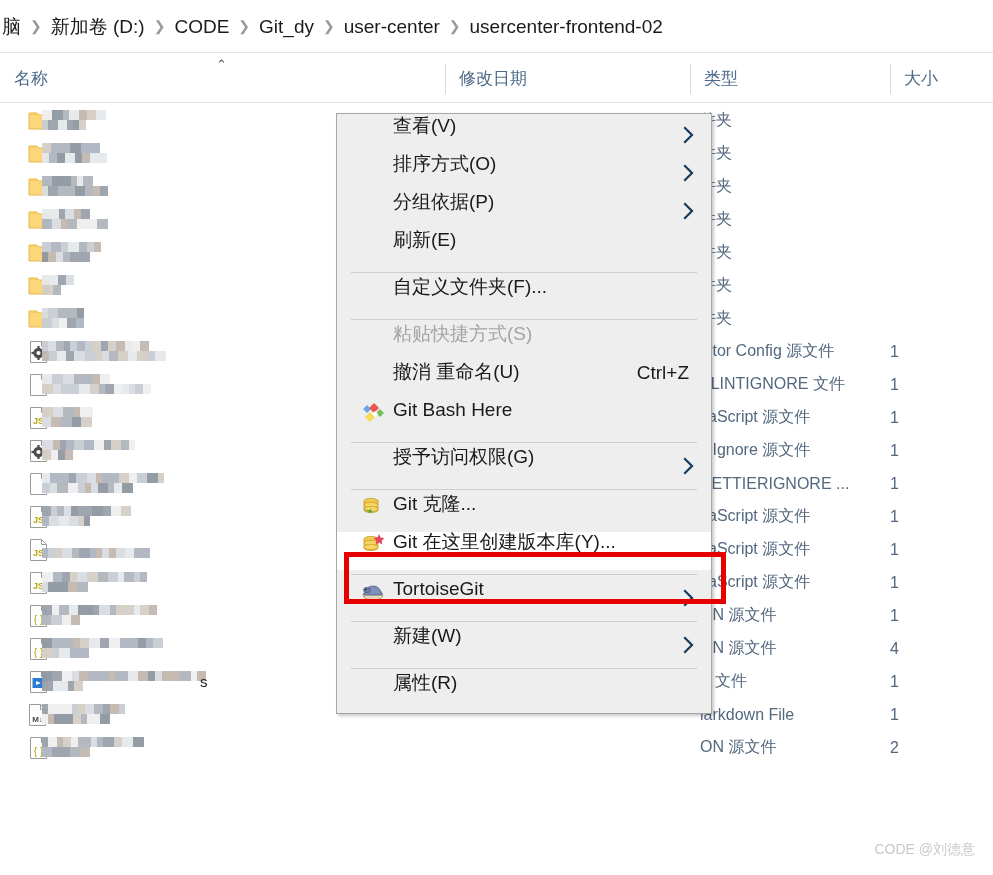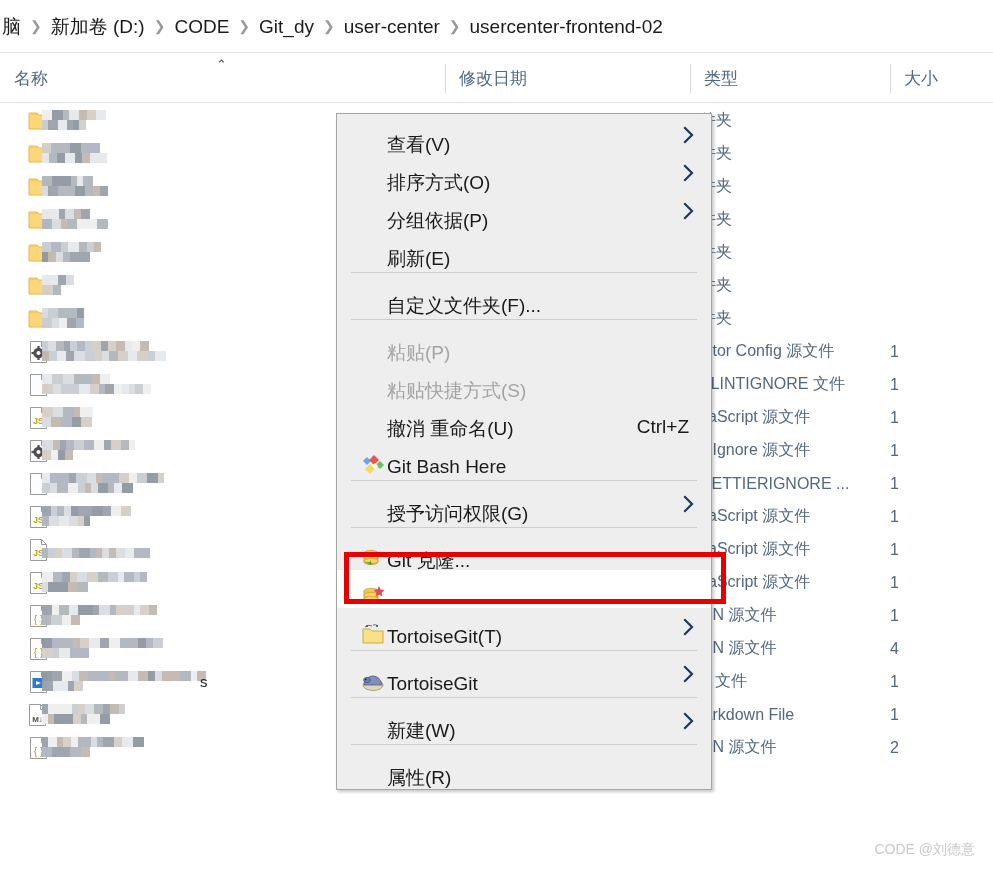--- a/index.html
+++ b/index.html
@@ -138,22 +138,22 @@
     border: 1px solid #a6a6a6;
     box-shadow: 2px 2px 3px rgba(0,0,0,0.22);
     box-sizing: border-box;
     padding: 2px 0;
     z-index: 40;
   }
   .menu-item {
     position: relative;
     height: 38px;
     display: flex;
-    align-items: flex-end;
-    padding-left: 14px;
+    align-items: flex-start;
+    padding-left: 20px;
     box-sizing: border-box;
     font-size: 19px;
     color: #1a1a1a;
     white-space: nowrap;
   }
   .menu-item.disabled { color: #a4a4a4; }
   .menu-item .mi-icon {
     position: absolute;
     left: 12px;
     width: 24px;
@@ -529,23 +529,20 @@
     </div>
     <div class="menu-item noicon">
       <span class="mi-label">刷新(E)</span>
     </div>
     <div class="menu-sep"></div>
     <div class="menu-item noicon">
       <span class="mi-label">自定义文件夹(F)...</span>
     </div>
     <div class="menu-sep"></div>
     <div class="menu-item disabled noicon">
-      <span class="mi-label">粘贴(P)</span>
-    </div>
-    <div class="menu-item disabled noicon">
       <span class="mi-label">粘贴快捷方式(S)</span>
     </div>
     <div class="menu-item noicon">
       <span class="mi-label">撤消 重命名(U)</span>
       <span class="mi-accel">Ctrl+Z</span>
     </div>
     <div class="menu-item">
       <span class="mi-icon">
         <svg class="mi-icon" width="24" height="22" viewBox="0 0 24 22">
           <g>
@@ -586,37 +583,21 @@
         <svg class="mi-icon" width="24" height="24" viewBox="0 0 24 24">
           <g>
             <ellipse cx="10" cy="7" rx="7" ry="2.6" fill="#f3cb52" stroke="#c49a22" stroke-width="0.8"></ellipse>
             <path d="M3 7 v9 a7 2.6 0 0 0 14 0 v-9" fill="#f0c44a" stroke="#c49a22" stroke-width="0.8"></path>
             <ellipse cx="10" cy="11" rx="7" ry="2.6" fill="#f7d466" stroke="#c49a22" stroke-width="0.6"></ellipse>
             <ellipse cx="10" cy="15" rx="7" ry="2.6" fill="#f7d466" stroke="#c49a22" stroke-width="0.6"></ellipse>
           </g>
           <polygon points="18,2 19.6,5.6 23.4,6 20.6,8.7 21.4,12.5 18,10.6 14.6,12.5 15.4,8.7 12.6,6 16.4,5.6" fill="#e8455c"></polygon>
         </svg>
       </span>
-    </div>
-    <div class="menu-item">
-      <span class="mi-icon">
-        <svg class="mi-icon" width="24" height="24" viewBox="0 0 24 24">
-          <path d="M2 7 h7 l2 2 h11 v12 h-20 z" fill="#fbe08a" stroke="#c9a434" stroke-width="0.9"></path>
-          <g stroke="#6c6c6c" stroke-width="1" fill="none">
-            <path d="M4 5 q3 -3 7 -1"></path>
-            <path d="M12 3 q3 -1 5 1"></path>
-          </g>
-          <circle cx="6" cy="4" r="1" fill="#4d4d4d"></circle>
-          <circle cx="16" cy="4" r="1" fill="#4d4d4d"></circle>
-        </svg>
-      </span>
-      <span class="mi-label">TortoiseGit(T)</span>
-      <span class="mi-arrow"><svg width="12" height="20" viewBox="0 0 12 20">
-          <path d="M2 3 L9 10 L2 17" fill="none" stroke="#173a5e" stroke-width="2.2" stroke-linecap="square"></path>
-        </svg></span>
+      <span class="mi-label">Git 在这里创建版本库(Y)...</span>
     </div>
     <div class="menu-sep"></div>
     <div class="menu-item">
       <span class="mi-icon">
         <svg class="mi-icon" width="24" height="24" viewBox="0 0 24 24">
           <ellipse cx="12" cy="16" rx="10" ry="5.5" fill="#e2d8b8" stroke="#9a9070" stroke-width="0.8"></ellipse>
           <path d="M3 16 q2 -9 9 -9 q7 0 9 9z" fill="#7e8fb8" stroke="#4d5c85" stroke-width="0.8"></path>
           <ellipse cx="6" cy="11" rx="3.4" ry="2.6" fill="#6b7ba8" stroke="#4d5c85" stroke-width="0.8"></ellipse>
           <circle cx="4.6" cy="10.4" r="0.8" fill="#222"></circle>
         </svg>

